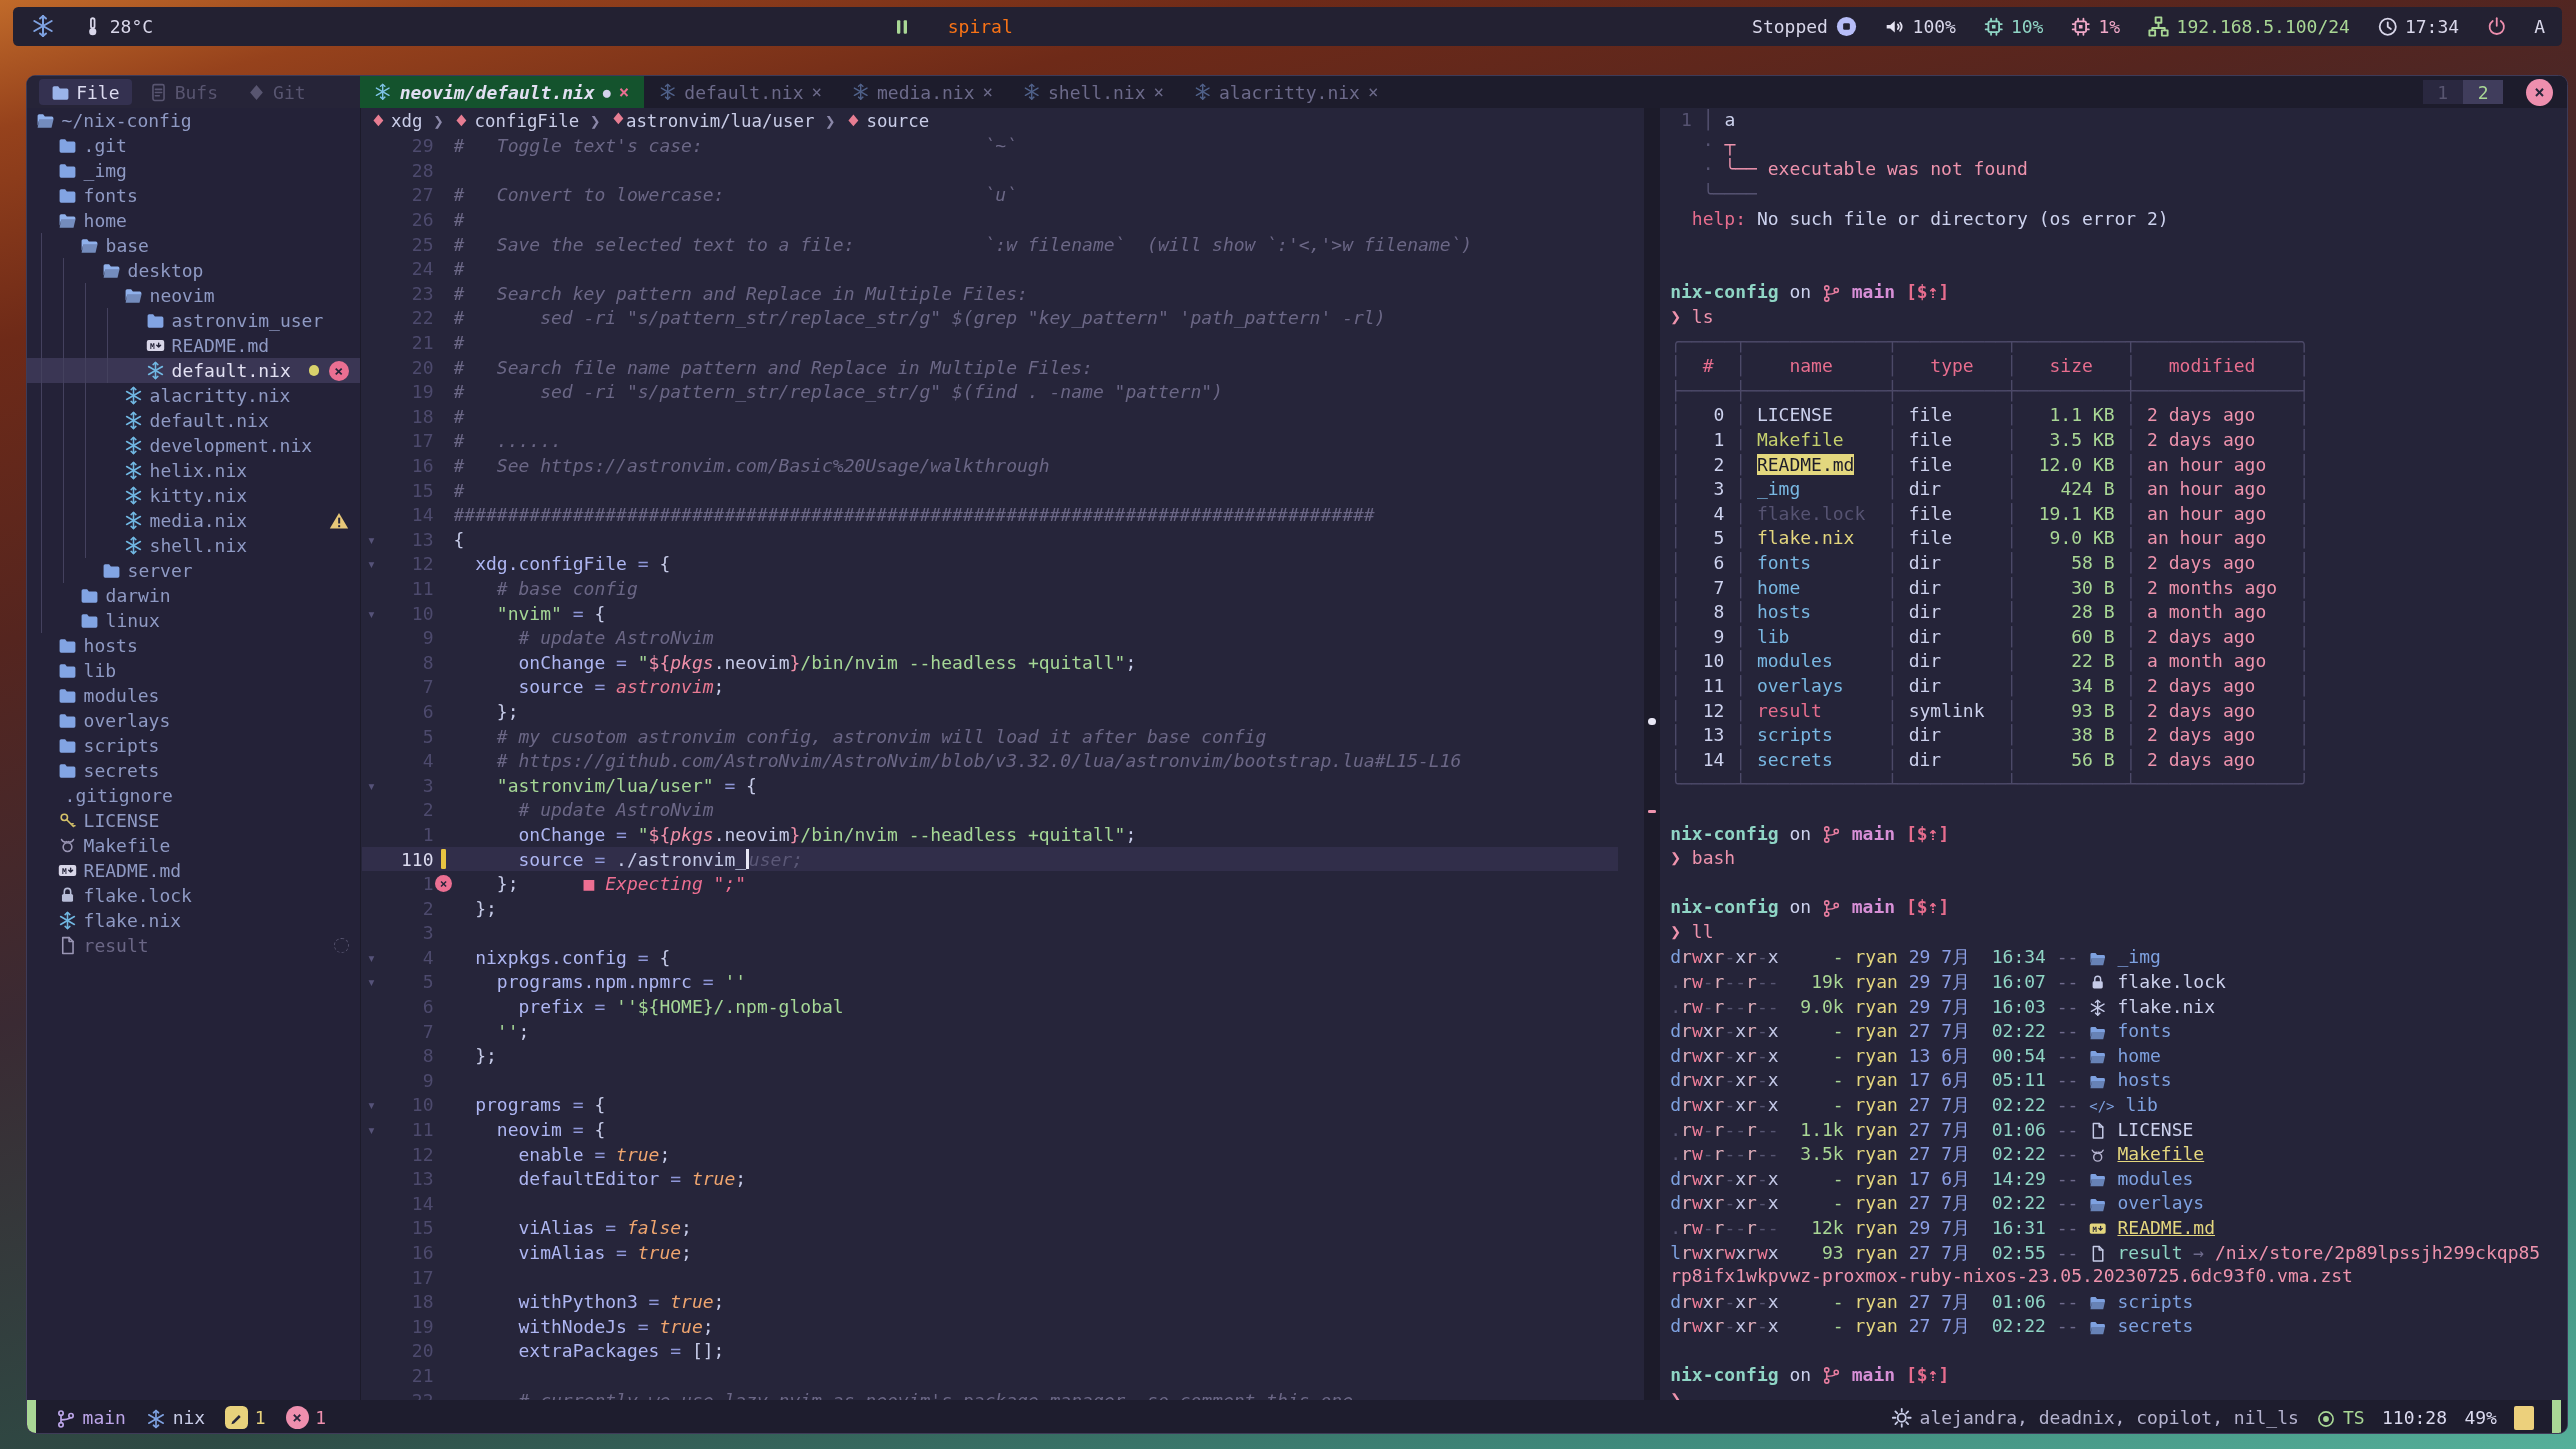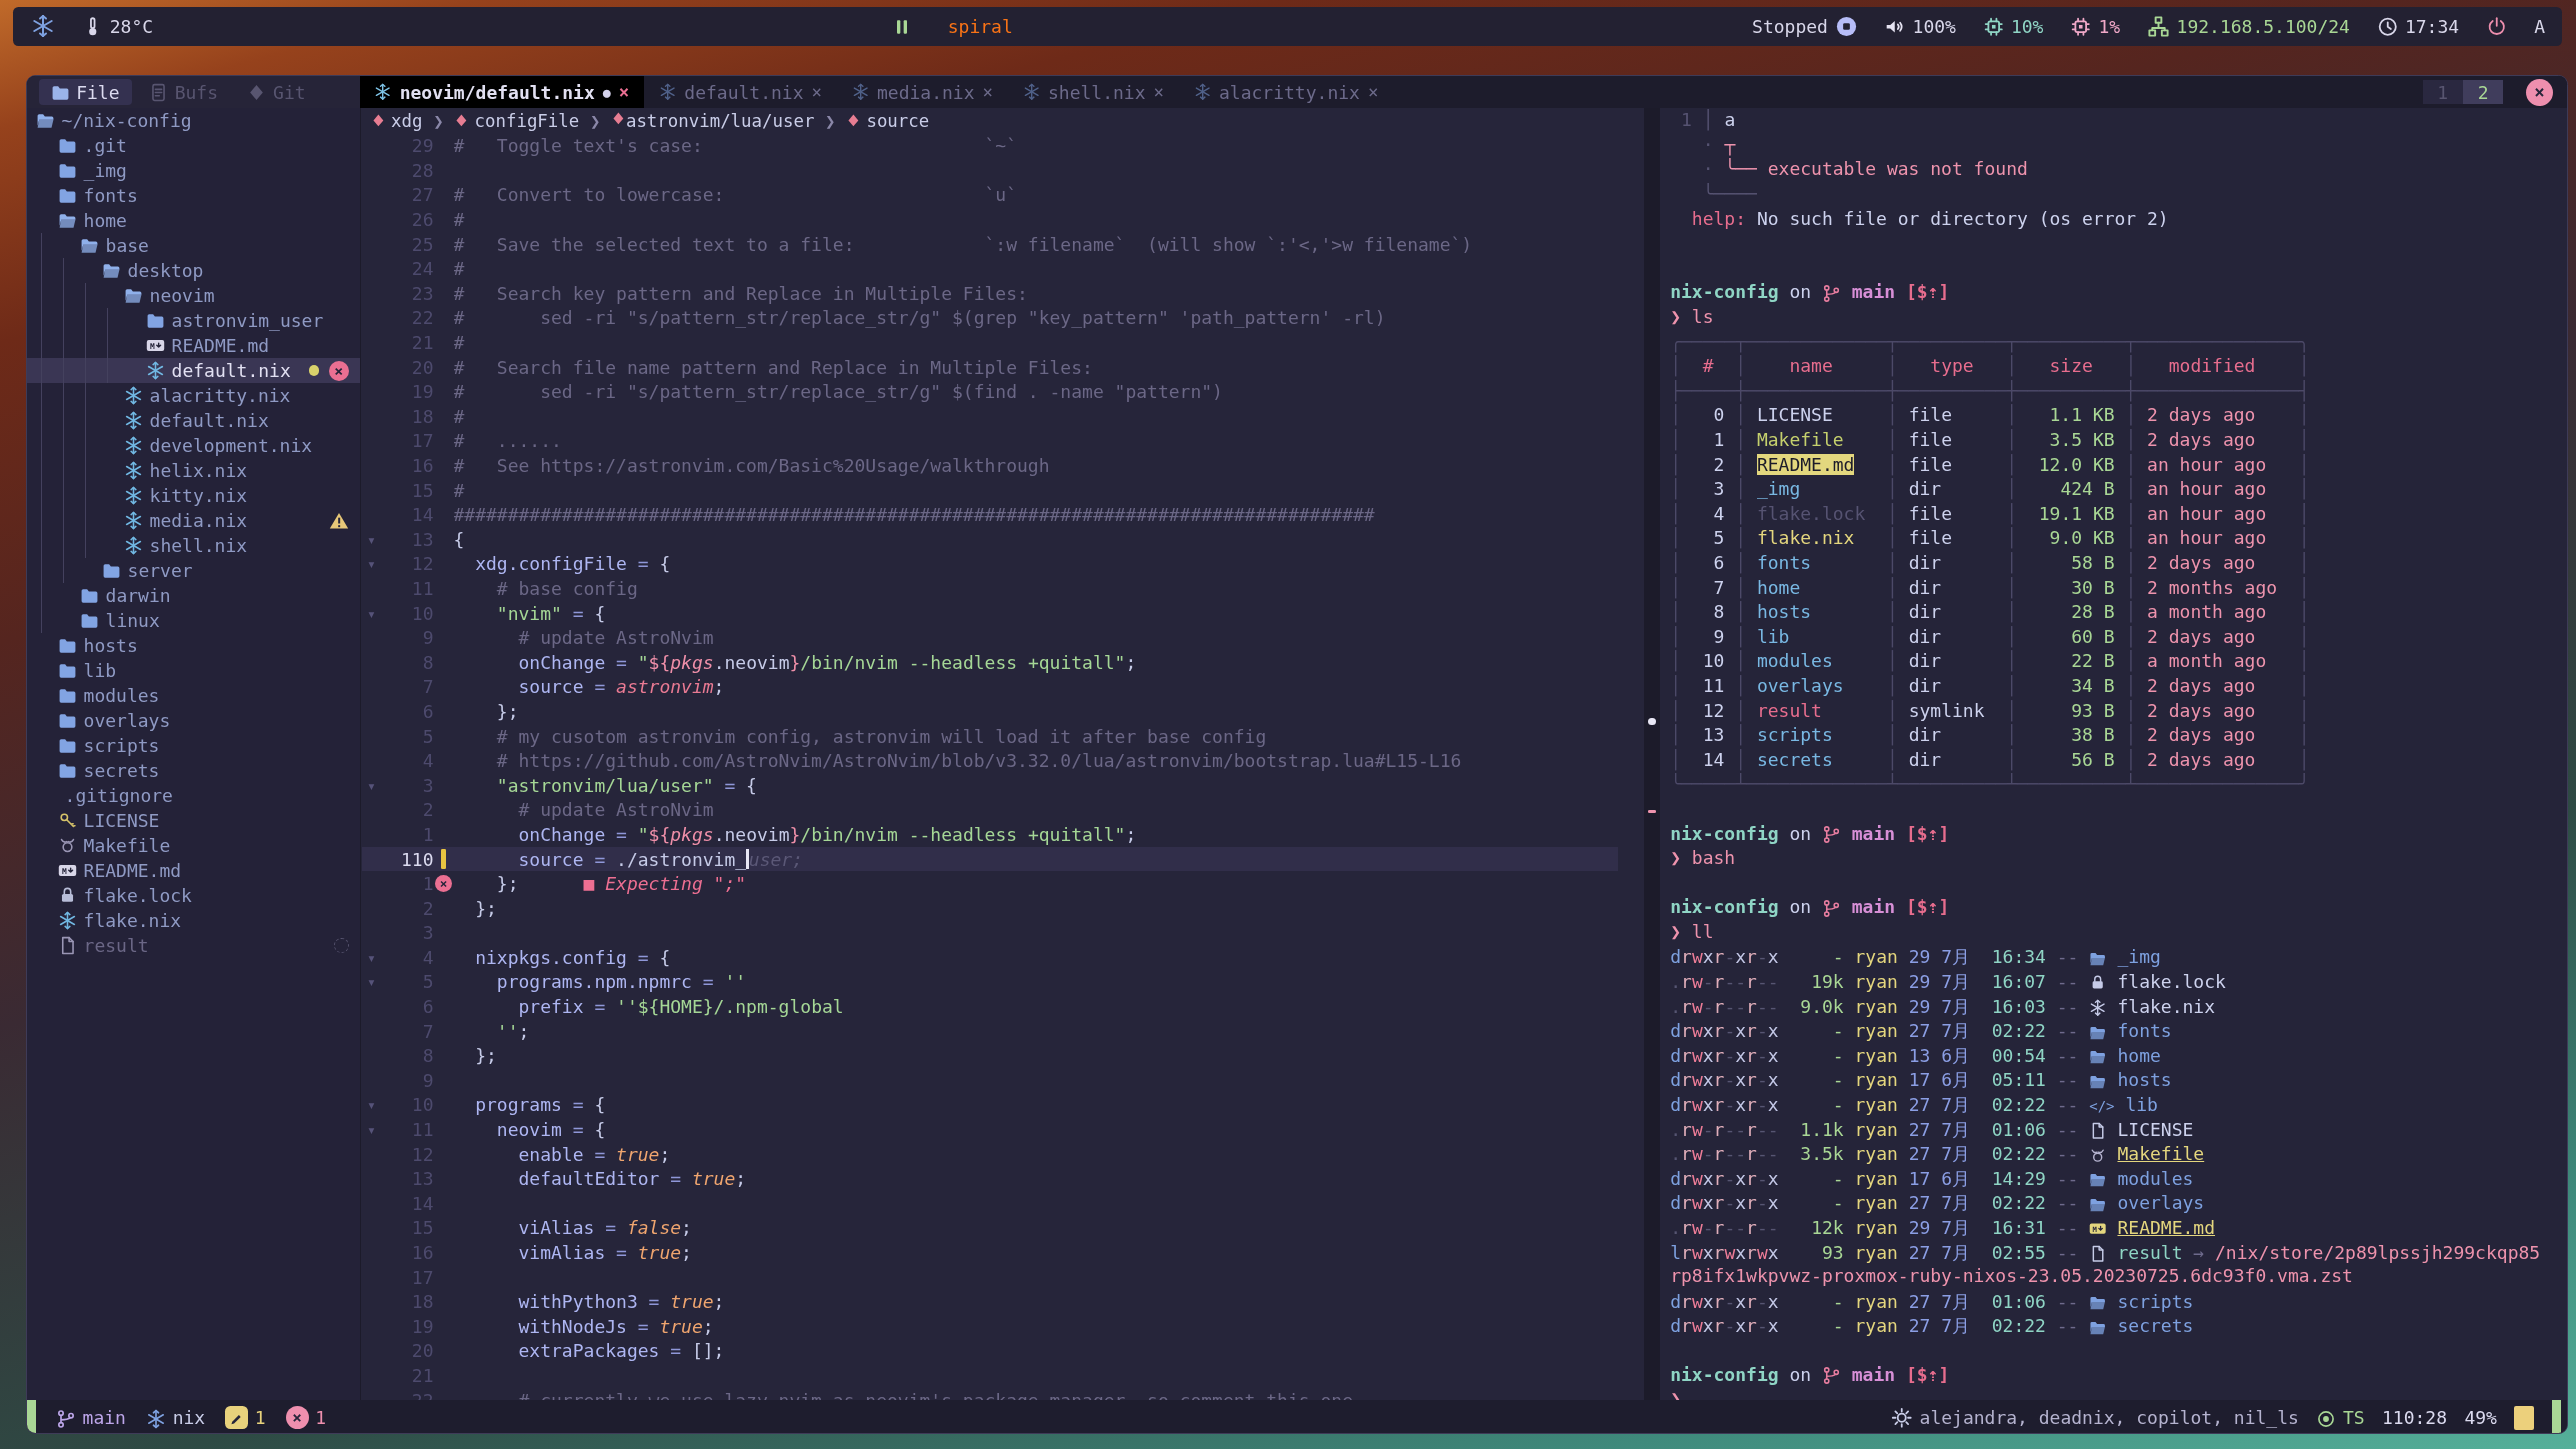--- a/index.html
+++ b/index.html
@@ -11,21 +11,21 @@
   .tb-item{display:flex;align-items:center;gap:6.7px;margin-left:17.4px}
   .tb-item:first-child{margin-left:0}
   
   #nvim{position:absolute;left:25.5px;top:75px;width:2542px;height:1359px;background:#26253a;border:1.3px solid #3e3b58;border-radius:9.4px;overflow:hidden}
   #tabline{position:absolute;left:0;top:0;width:100%;height:32px;background:#1d1c2c;display:flex;align-items:stretch}
   #sidebar-tabs{width:333px;background:#262438;display:flex;align-items:center;padding:0 12px;gap:5.4px;flex:none}
   .stab{display:flex;align-items:center;gap:6.7px;font-size:18px;color:#585570;padding:2.7px 12px;border-radius:4px}
   .stab.active{color:#dcdbf0;background:#343150}
   #buftabs{display:flex;align-items:stretch;flex:1}
   .btab{display:flex;align-items:center;gap:8px;padding:0 14.8px;font-size:18px;color:#6c6a8a;background:#1d1c2c}
-  .btab.active{background:#000000;color:#e2e0f2;font-weight:bold}
+  .btab.active{background:#14532d;color:#e2e0f2;font-style:italic;font-weight:bold}
   .btab .bx{color:#6c6a8a;font-size:17.4px}
   .btab.active .bx{color:#eb6f92}
   .btab .bdot{color:#d4d2ec;font-size:13.4px}
   #tabnums{display:flex;align-items:center;margin-left:auto;gap:0;padding-right:10.7px}
   .tnum{font-size:18px;padding:1.3px 14.8px;color:#585570;background:#2a2840}
   .tnum.active{color:#a9d795;background:#403d5c}
   #tabclose{width:27px;height:27px;border-radius:50%;background:#ee8fae;color:#26253a;display:flex;align-items:center;justify-content:center;font-size:17.4px;font-weight:bold;margin-left:12px}
   
   #sidebar{position:absolute;left:0;top:32px;width:333px;height:1292px;background:#242238;overflow:hidden}
   .trow{display:flex;align-items:center;height:25px;font-size:18px;color:#8f9ac4;position:relative;padding-left:9.4px;white-space:pre}
@@ -45,21 +45,21 @@
   #winbar .sep{color:#8a87a8;margin:0 4px}
   #code{position:relative}
   .cline{display:flex;height:24.6px;align-items:center;white-space:pre;font-size:18px}
   .cline.cur{background:#312e4a}
   .fold{width:20px;text-align:center;color:#565379;font-size:14.8px;flex:none}
   .lnum{width:52px;text-align:right;color:#4d4a6d;flex:none}
   .lnum.curn{color:#dcdbf0}
   .sgn{width:20px;flex:none;display:flex;align-items:center;justify-content:center}
   .sgn .modbar{width:4.7px;height:20px;background:#e8c441;border-radius:1.3px}
   .ctext{flex:1;overflow:hidden}
-  .cmt{color:#6b6786;}
+  .cmt{color:#6b6786;font-style:italic}
   .fg{color:#c6cbe8}
   .prop{color:#aeb6f2}
   .op{color:#8f97d8}
   .str{color:#a5d796}
   .pinki{color:#ef8fa9}
   .pinkii{color:#ef8fa9;font-style:italic}
   .redi{color:#e97a93;font-style:italic}
   .bool{color:#efa56f;font-style:italic}
   .ghost{color:#5b5877;font-style:italic}
   .errul{color:#c6cbe8;border-bottom:2px solid #eb5f84}

